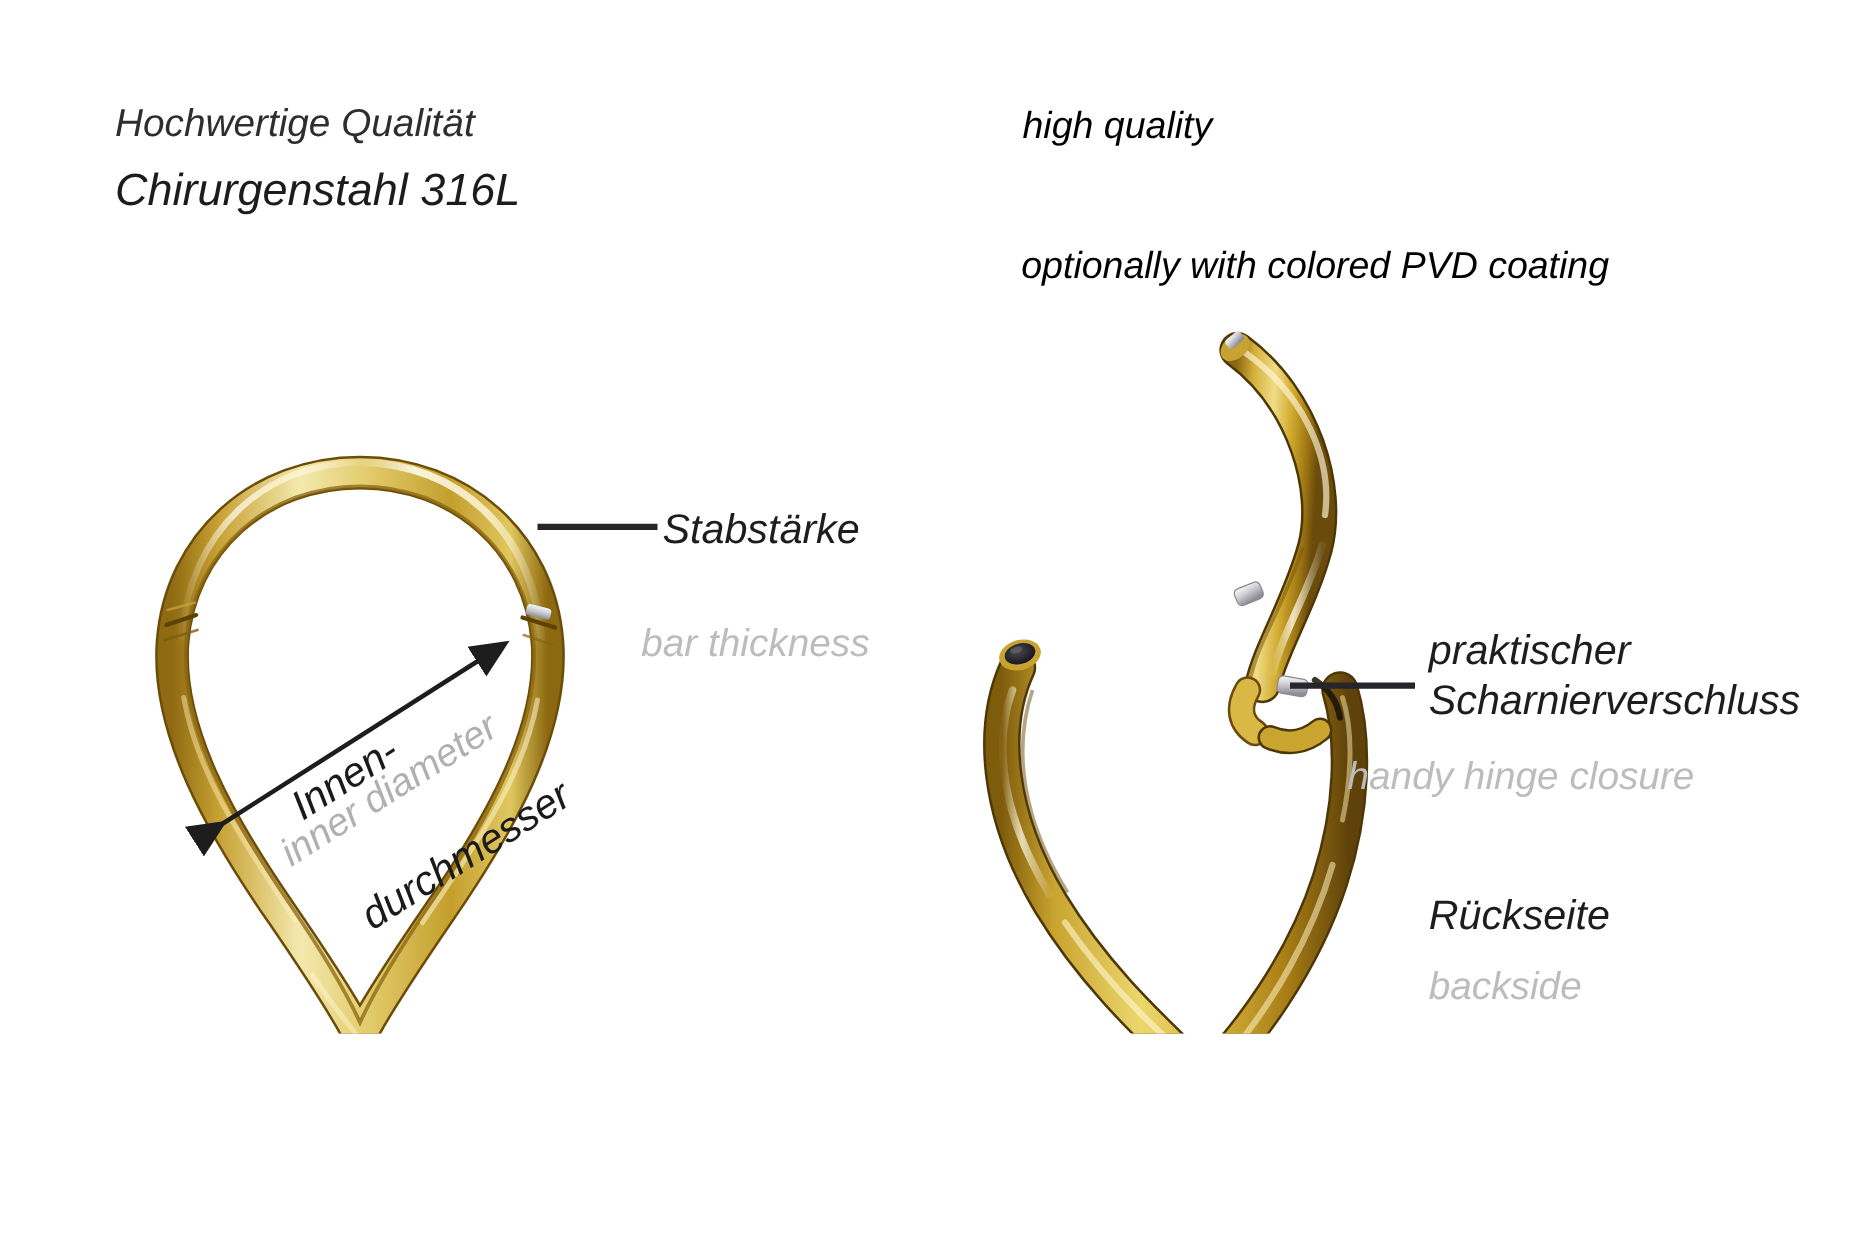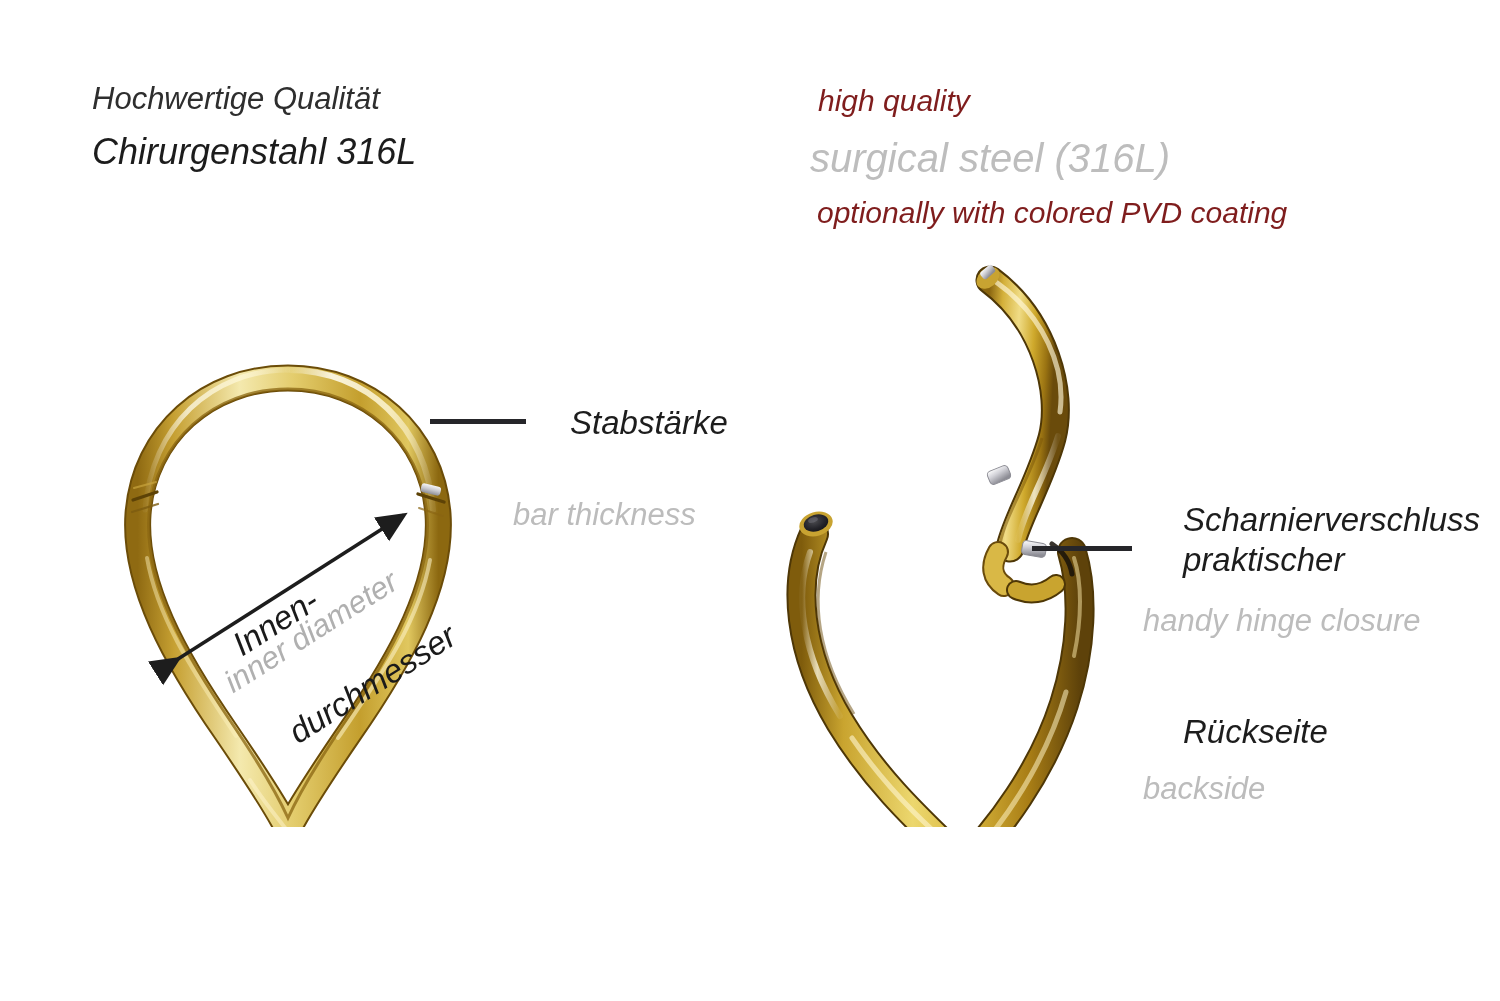--- a/index.html
+++ b/index.html
@@ -30,36 +30,35 @@
     font-weight: 400;
   }
   .de-big {
     color: #1c1c1c;
     font-size: 36px;
     font-weight: 400;
   }
 
   
   .en-small {
-    color: #7f1d1d;
+    color: #000000;
     font-size: 30px;
     font-weight: 400;
   }
   .en-big {
     color: #bdbdbd;
     font-size: 40px;
     font-weight: 400;
   }
 
   
   .label-de {
     color: #1d1d1d;
     font-size: 33px;
     font-weight: 400;
-    margin-left: 40px;
   }
   .label-en {
     color: #bcbcbc;
     font-size: 31px;
     font-weight: 400;
   }
   .label-de.two-line,
   .label-en.two-line { line-height: 1.22; }
 
   
@@ -98,21 +97,20 @@
 
 <div id="page">
 
   <div class="txt de-small" style="left:92px; top:82px;">Hochwertige Qualität</div>
 
   <div class="txt de-big" style="left:92px; top:132px;">Chirurgenstahl 316L</div>
 
 
   <div class="txt en-small" style="left:818px; top:84px;">high quality</div>
 
-  <div class="txt en-big" style="left:810px; top:136px;">surgical steel (316L)</div>
 
   <div class="txt en-small" style="left:817px; top:196px;">optionally with colored PVD coating</div>
 
   <div class="art" style="left:100px; top:360px;">
     <svg width="400" height="520" viewBox="0 0 400 520">
       <defs>
 
         <linearGradient id="goldBarL" x1="0" y1="0" x2="1" y2="0">
           <stop offset="0" stop-color="#8f6a12"></stop>
           <stop offset="0.12" stop-color="#c6a032"></stop>
@@ -323,23 +321,23 @@
 
   <div class="leader" style="left:430px; top:419px; width:96px;"></div>
 
   <div class="txt label-de" style="left:530px; top:405px;">Stabstärke</div>
 
   <div class="txt label-en" style="left:513px; top:466px;margin-top:32px;">bar thickness</div>
 
   <div class="leader" style="left:1032px; top:546px; width:100px;"></div>
 
   <div class="txt label-de two-line" style="left:1143px; top:500px;">
+    <div>praktischer</div>
     <div>Scharnierverschluss</div>
-    <div>praktischer</div>
-  </div>
-
-  <div class="txt label-en" style="left:1143px; top:604px;text-align:center;">handy hinge closure</div>
+  </div>
+
+  <div class="txt label-en" style="left:1078px; top:604px;text-align:center;">handy hinge closure</div>
 
   <div class="txt label-de" style="left:1143px; top:714px;">Rückseite</div>
 
   <div class="txt label-en" style="left:1143px; top:772px;">backside</div>
 
 </div>
 
 </body></html>

